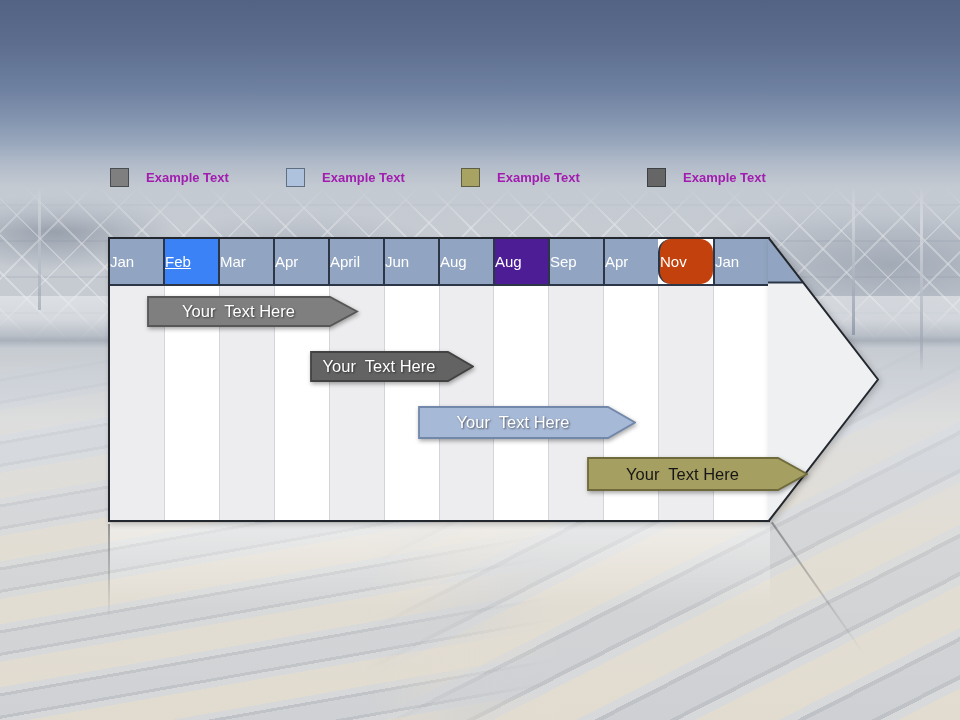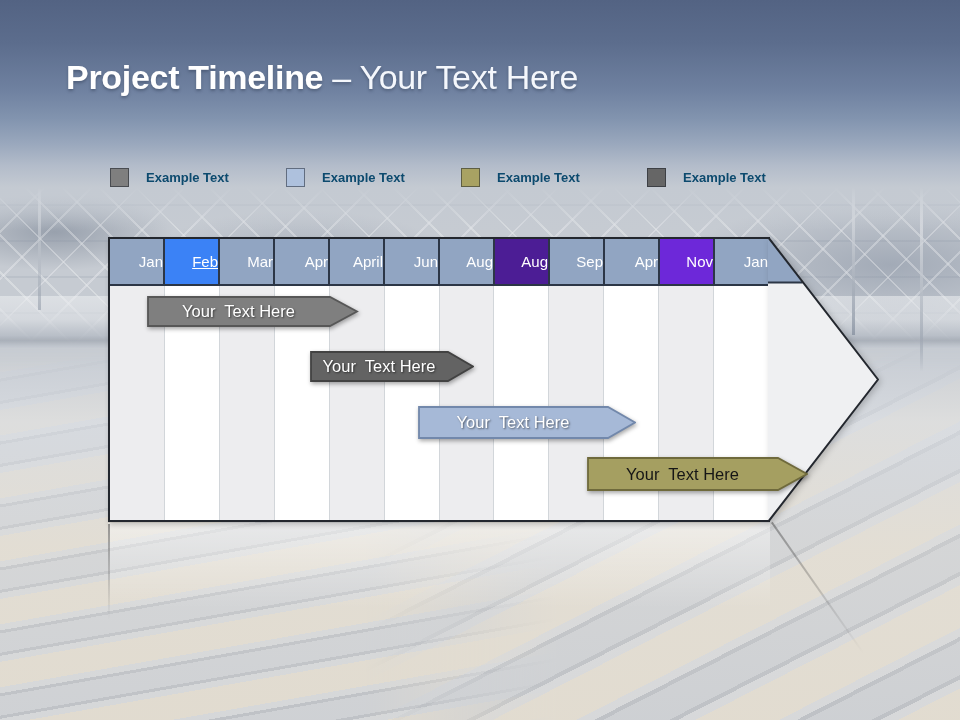--- a/index.html
+++ b/index.html
@@ -81,28 +81,28 @@
     font-size:34px;letter-spacing:-0.3px;white-space:nowrap;
     text-shadow:0 2px 3px rgba(30,40,60,.35);}
   .title-bold{font-weight:700;}
   .title-regular{font-weight:400;margin-left:9px;color:#f4f7fc;}
   
   .legend{position:absolute;left:0;top:0;width:100%;z-index:5;}
   .legend-item{position:absolute;top:168px;display:flex;align-items:center;}
   .li1{left:110px;} .li2{left:286px;} .li3{left:461px;} .li4{left:647px;}
   .legend-swatch{width:19px;height:19px;border:1px solid rgba(20,25,35,.5);
     box-sizing:border-box;display:inline-block;}
-  .legend-label{margin-left:17px;font-size:13px;font-weight:700;color:#0c4a6e;white-space:pre;}
+  .legend-label{margin-left:17px;font-size:13px;font-weight:700;color:#a21caf;white-space:pre;}
   
   .chart{position:absolute;left:108px;top:237px;width:772px;height:285px;z-index:4;}
   .chart-body{position:absolute;left:0;top:0;width:662px;height:285px;box-sizing:border-box;
     border:2px solid #23272e;background:#fff;
     box-shadow:1px 3px 5px rgba(0,0,0,.18);}
   .months-row{display:flex;height:45px;border-bottom:2px solid #2c3646;}
-  .month-cell{flex:1;display:flex;align-items:center;justify-content:flex-end;
+  .month-cell{flex:1;display:flex;align-items:center;justify-content:flex-start;
     color:#fff;font-size:15px;border-left:2px solid #2c3646;box-sizing:border-box;}
   .month-cell:first-child{border-left:none;}
   .cols-row{position:absolute;left:0;top:47px;right:0;bottom:0;display:flex;}
   .col{flex:1;box-sizing:border-box;border-left:1px solid #d2d6da;}
   .col:first-child{border-left:none;}
   .col-odd{background:#ededef;}
   .col-even{background:#ffffff;}
   .tip-svg{position:absolute;left:660px;top:0;width:111px;height:285px;z-index:1;
     filter:drop-shadow(2px 2px 3px rgba(0,0,0,.2));}
   
@@ -132,23 +132,20 @@
   <div class="bg-tracks">
     <div class="t-left"></div>
     <div class="t-right"></div>
     <div class="t-wash"></div>
   </div>
   <div class="bg-sky"></div>
   <div class="refl-haze"></div>
   <div class="refl-left-line"></div>
   <div class="refl-diag-line"></div>
 
-  <div class="title">
-    <span class="title-bold">Project Timeline</span><span class="title-regular">– Your Text Here</span>
-  </div>
 
   <div class="legend">
     <div class="legend-item li1">
       <span class="legend-swatch" style="background-color: rgb(127, 127, 127);"></span>
       <span class="legend-label">Example Text</span>
     </div>
     <div class="legend-item li2">
       <span class="legend-swatch" style="background-color: rgb(174, 193, 221);"></span>
       <span class="legend-label">Example Text</span>
     </div>
@@ -196,21 +193,21 @@
           </div>
         <div class="month-cell" style="background-color: #4c1d95;">
             <span>Aug</span>
           </div>
         <div class="month-cell" style="background-color: rgb(145, 165, 194);">
             <span>Sep</span>
           </div>
         <div class="month-cell" style="background-color: rgb(145, 165, 194);">
             <span>Apr</span>
           </div>
-        <div class="month-cell" style="background-color: #6d28d9;">
+        <div class="month-cell" style="background-color: #c2410c; border-radius: 13px;">
             <span>Nov</span>
           </div>
         <div class="month-cell" style="background-color: rgb(145, 165, 194);">
             <span>Jan</span>
           </div>
       </div>
       <div class="cols-row">
         <div class="col col-odd"></div>
         <div class="col col-even"></div>
         <div class="col col-odd"></div>

